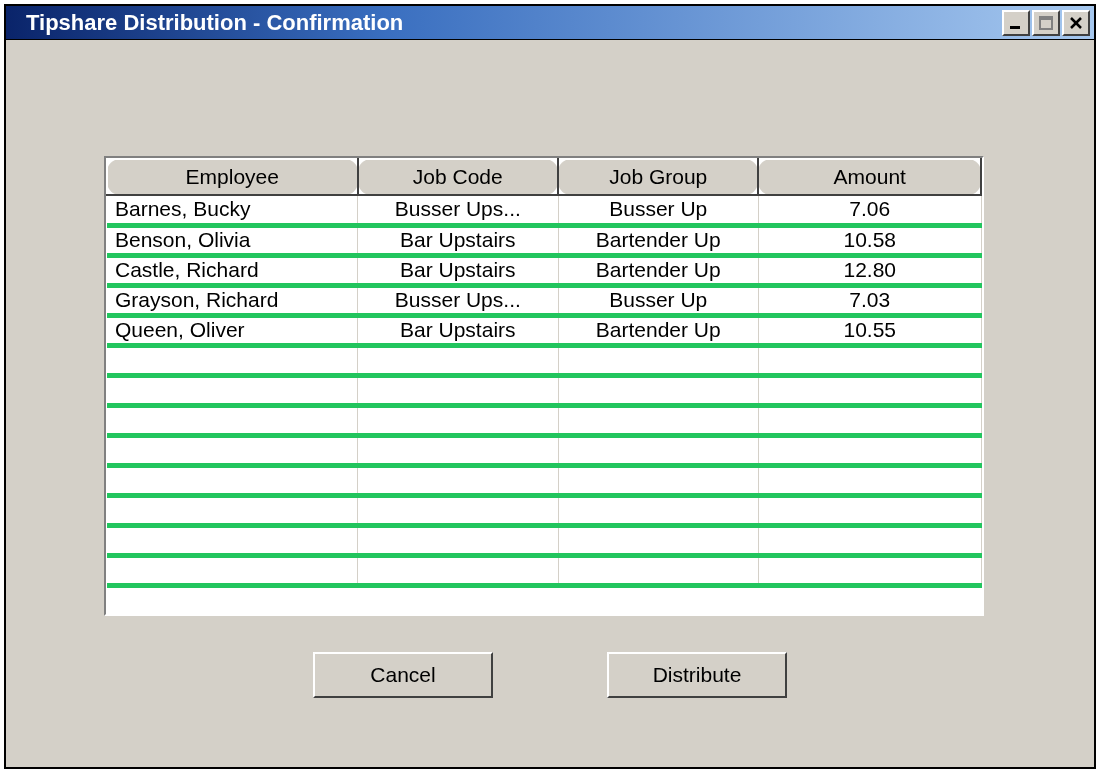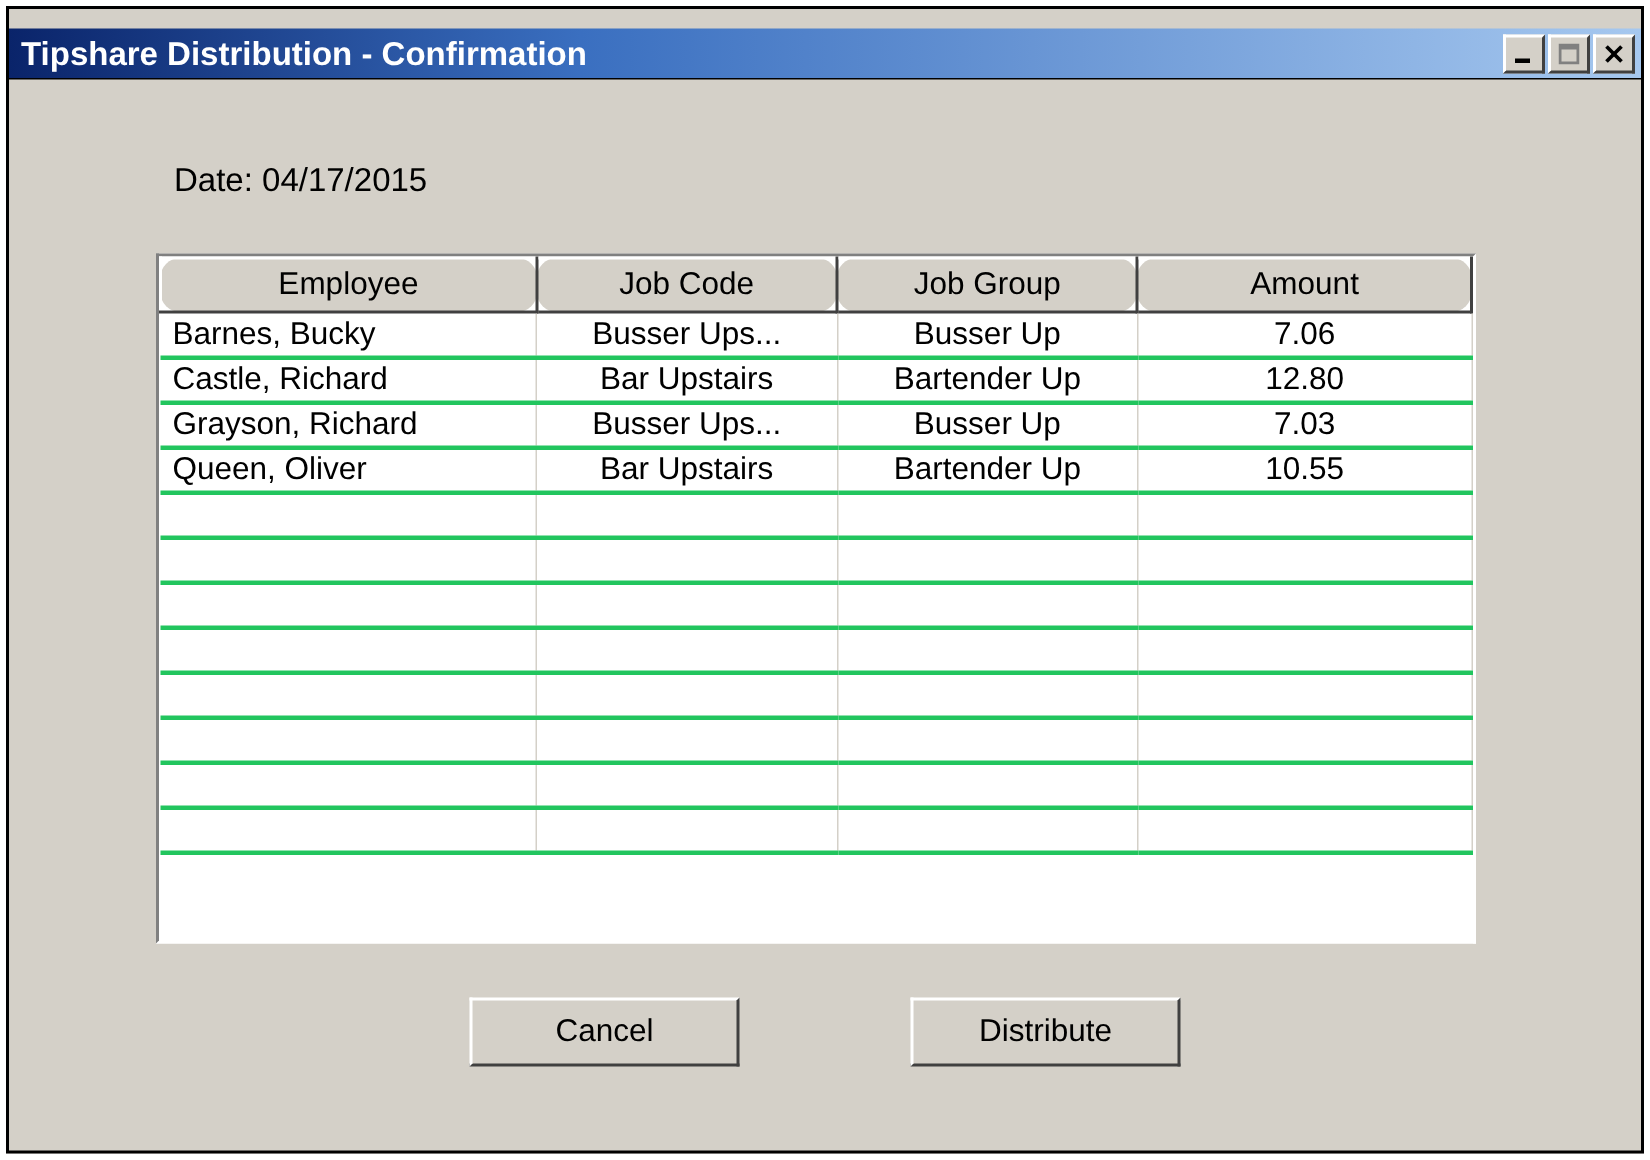--- a/index.html
+++ b/index.html
@@ -19,23 +19,22 @@
     border: 2px solid #000;
     background: #d4d0c8;
   }
   
   .titlebar {
     height: 34px;
     background: linear-gradient(to right, #0a246a 0%, #3a6fc0 35%, #a6c8ef 100%);
     display: flex;
     align-items: center;
     justify-content: space-between;
-    padding: 0 4px 0 8px;
+    padding: 0 4px 0 20px;
     border-bottom: 1px solid #000;
-    margin-top: 13px;
   }
   .titlebar .title {
     color: #ffffff;
     font-weight: bold;
     font-size: 22px;
     white-space: nowrap;
   }
   .win-controls {
     display: flex;
     gap: 2px;
@@ -93,21 +92,21 @@
     border-bottom: 2px solid #404040;
     font-weight: normal;
     font-size: 21px;
     height: 36px;
     text-align: center;
     padding: 0 8px;
     border-radius: 13px;
   }
   table.grid td {
     border-right: 1px solid #d4d0c8;
-    border-bottom: 3px solid #22c55e;
+    border-bottom: 5px solid #22c55e;
     height: 30px;
     padding: 0 8px;
     font-size: 21px;
     white-space: nowrap;
     overflow: hidden;
     text-overflow: clip;
     margin-top: 32px;
   }
   table.grid td.center { text-align: center; }
   table.grid td.left { text-align: left; }
@@ -162,21 +161,20 @@
         <svg width="14" height="14" viewBox="0 0 14 14">
           <line x1="2" y1="2" x2="12" y2="12" stroke="#000" stroke-width="2.5"></line>
           <line x1="12" y1="2" x2="2" y2="12" stroke="#000" stroke-width="2.5"></line>
         </svg>
       </div>
     </div>
   </div>
 
   <div class="client">
 
-    <div class="date-line">Date: 04/17/2015</div>
 
     <div class="table-frame">
       <table class="grid">
         <colgroup>
           <col class="col-emp">
             <col class="col-code">
             <col class="col-grp">
             <col class="col-amt">
         </colgroup>
         <thead>
@@ -188,20 +186,26 @@
           </tr>
         </thead>
         <tbody id="grid-body">
         <tr>
               <td class="left">Barnes, Bucky</td>
               <td class="center">Busser Ups...</td>
               <td class="center">Busser Up</td>
               <td class="center">7.06</td>
             </tr>
             <tr>
+              <td class="left">Benson, Olivia</td>
+              <td class="center">Bar Upstairs</td>
+              <td class="center">Bartender Up</td>
+              <td class="center">10.58</td>
+            </tr>
+            <tr>
               <td class="left">Castle, Richard</td>
               <td class="center">Bar Upstairs</td>
               <td class="center">Bartender Up</td>
               <td class="center">12.80</td>
             </tr>
             <tr>
               <td class="left">Grayson, Richard</td>
               <td class="center">Busser Ups...</td>
               <td class="center">Busser Up</td>
               <td class="center">7.03</td>

